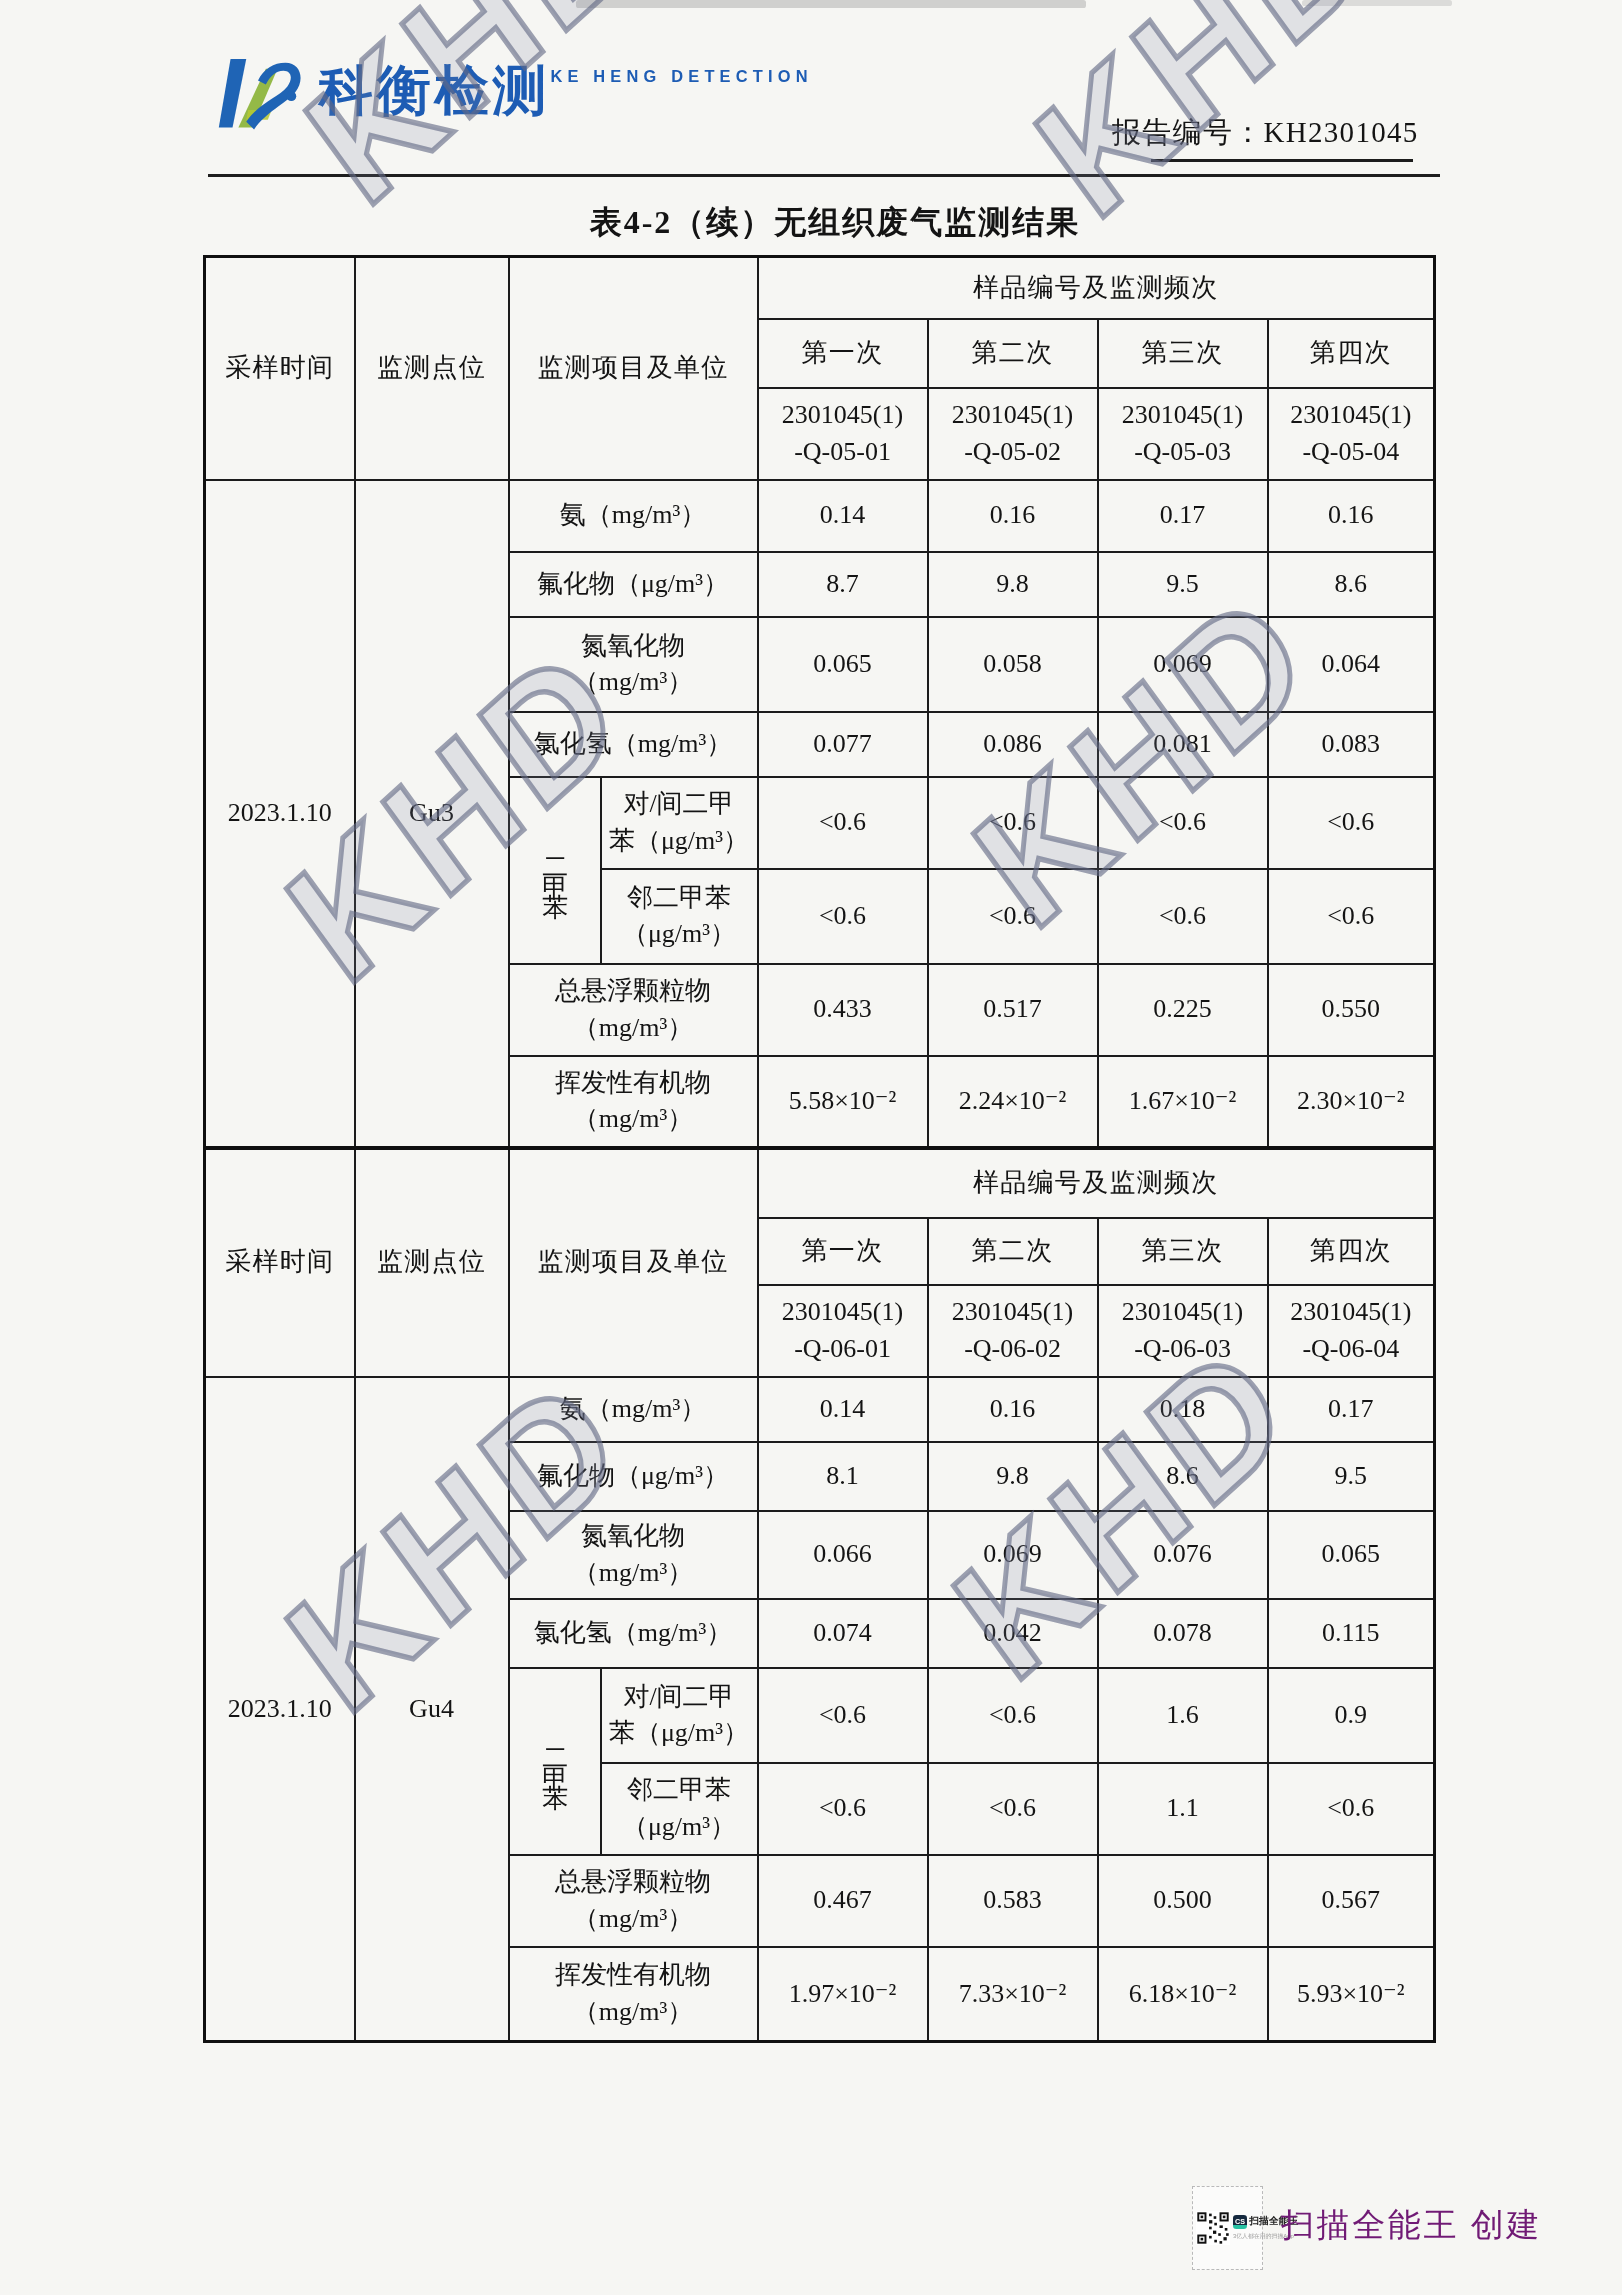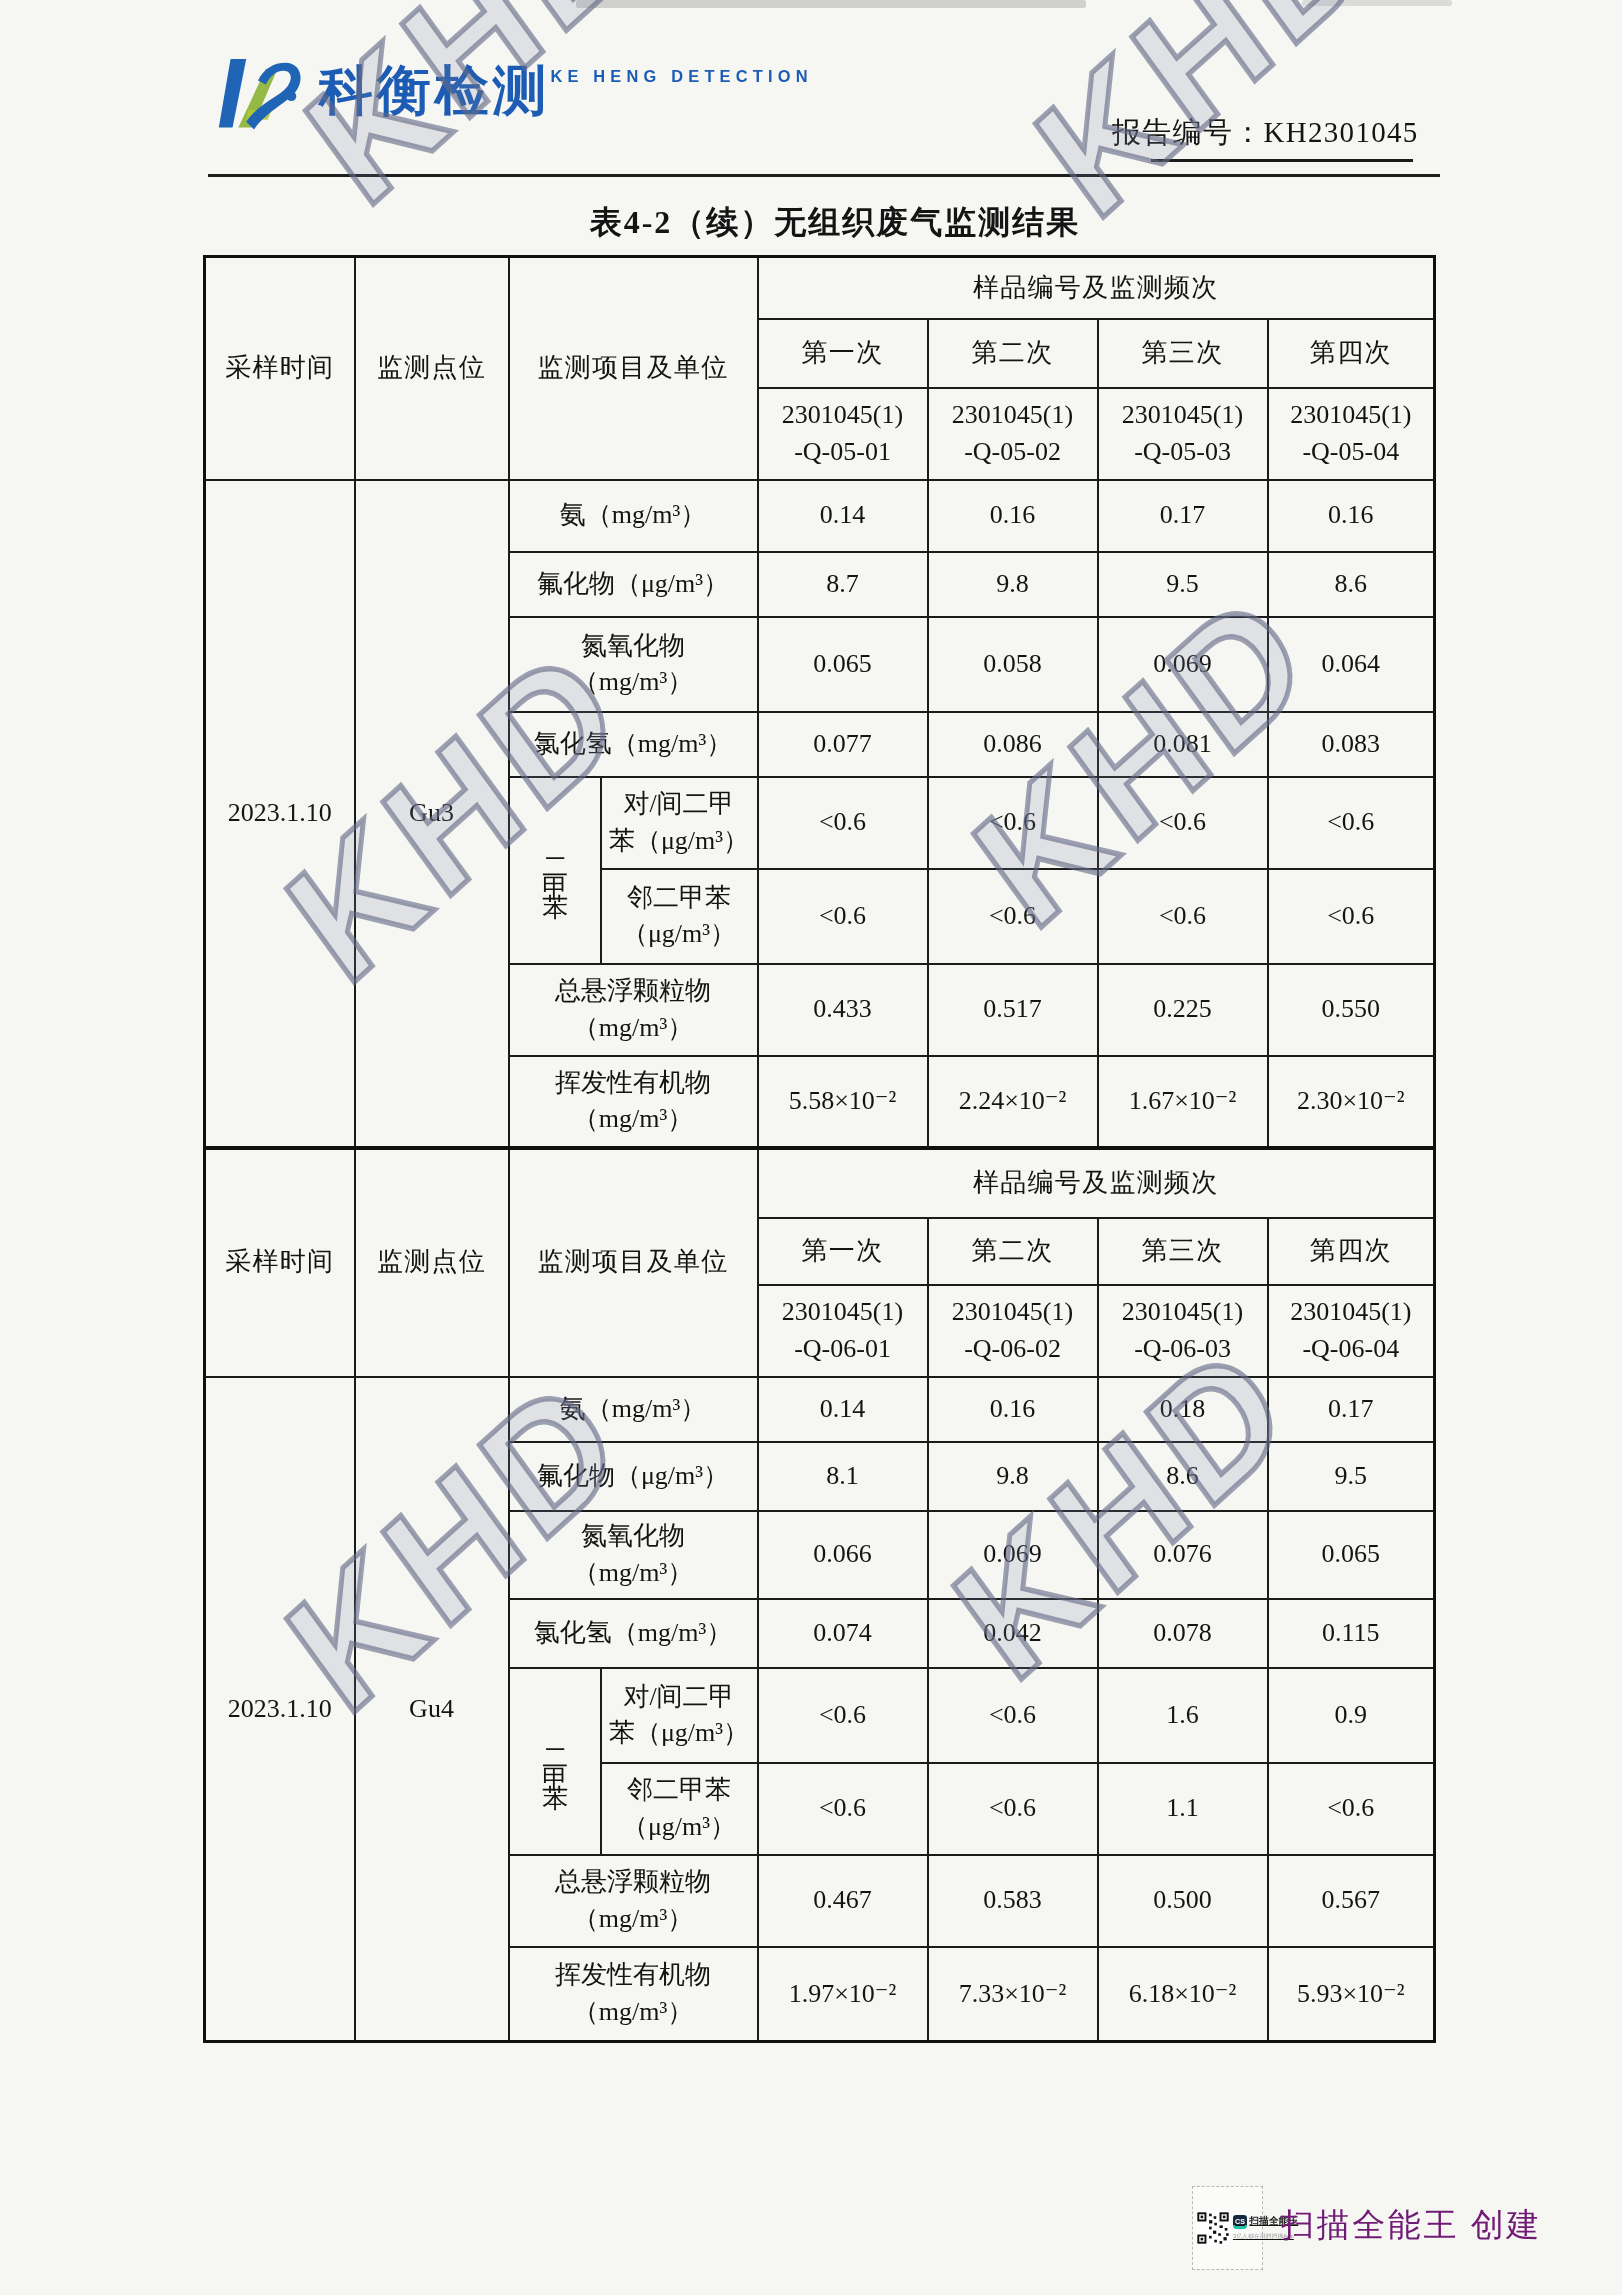--- a/index.html
+++ b/index.html
@@ -59,21 +59,21 @@
   .wm3{left:262px;top:729px;}
   .wm4{left:949px;top:674px;}
   .wm5{left:262px;top:1459px;}
   .wm6{left:929px;top:1426px;}
 
   
   .scan-badge{position:absolute;left:1192px;top:2186px;width:71px;height:84px;z-index:2;
     border:1.3px dashed #b9b9b9;background:#fbfbfa;box-sizing:border-box;
     display:flex;align-items:center;gap:3.3px;padding:3.9px 2.6px;}
   .qr{width:34px;height:34px;flex:0 0 auto;}
-  .badge-col{display:flex;flex-direction:column;justify-content:center;text-decoration:underline;}
+  .badge-col{display:flex;flex-direction:column;justify-content:center;}
   .badge-row{display:flex;align-items:center;gap:2px;}
   .cs-chip{width:14.4px;height:14.4px;border-radius:3.3px;flex:0 0 auto;
     background:linear-gradient(to bottom,#15293e 0 74%,#27c2a3 74% 100%);
     color:#fff;font-family:"Liberation Sans",sans-serif;font-weight:bold;font-size:7.2px;
     display:flex;align-items:center;justify-content:center;}
   .badge-app{font-family:"Liberation Sans","DejaVu Sans",sans-serif;font-weight:bold;
     font-size:9.8px;color:#222;white-space:nowrap;}
   .badge-sub{font-family:"Liberation Sans",sans-serif;font-size:5.9px;color:#9a9a9a;
     margin-top:3.3px;white-space:nowrap;}
   .scan-created{position:absolute;left:1281px;top:2203px;z-index:2;

